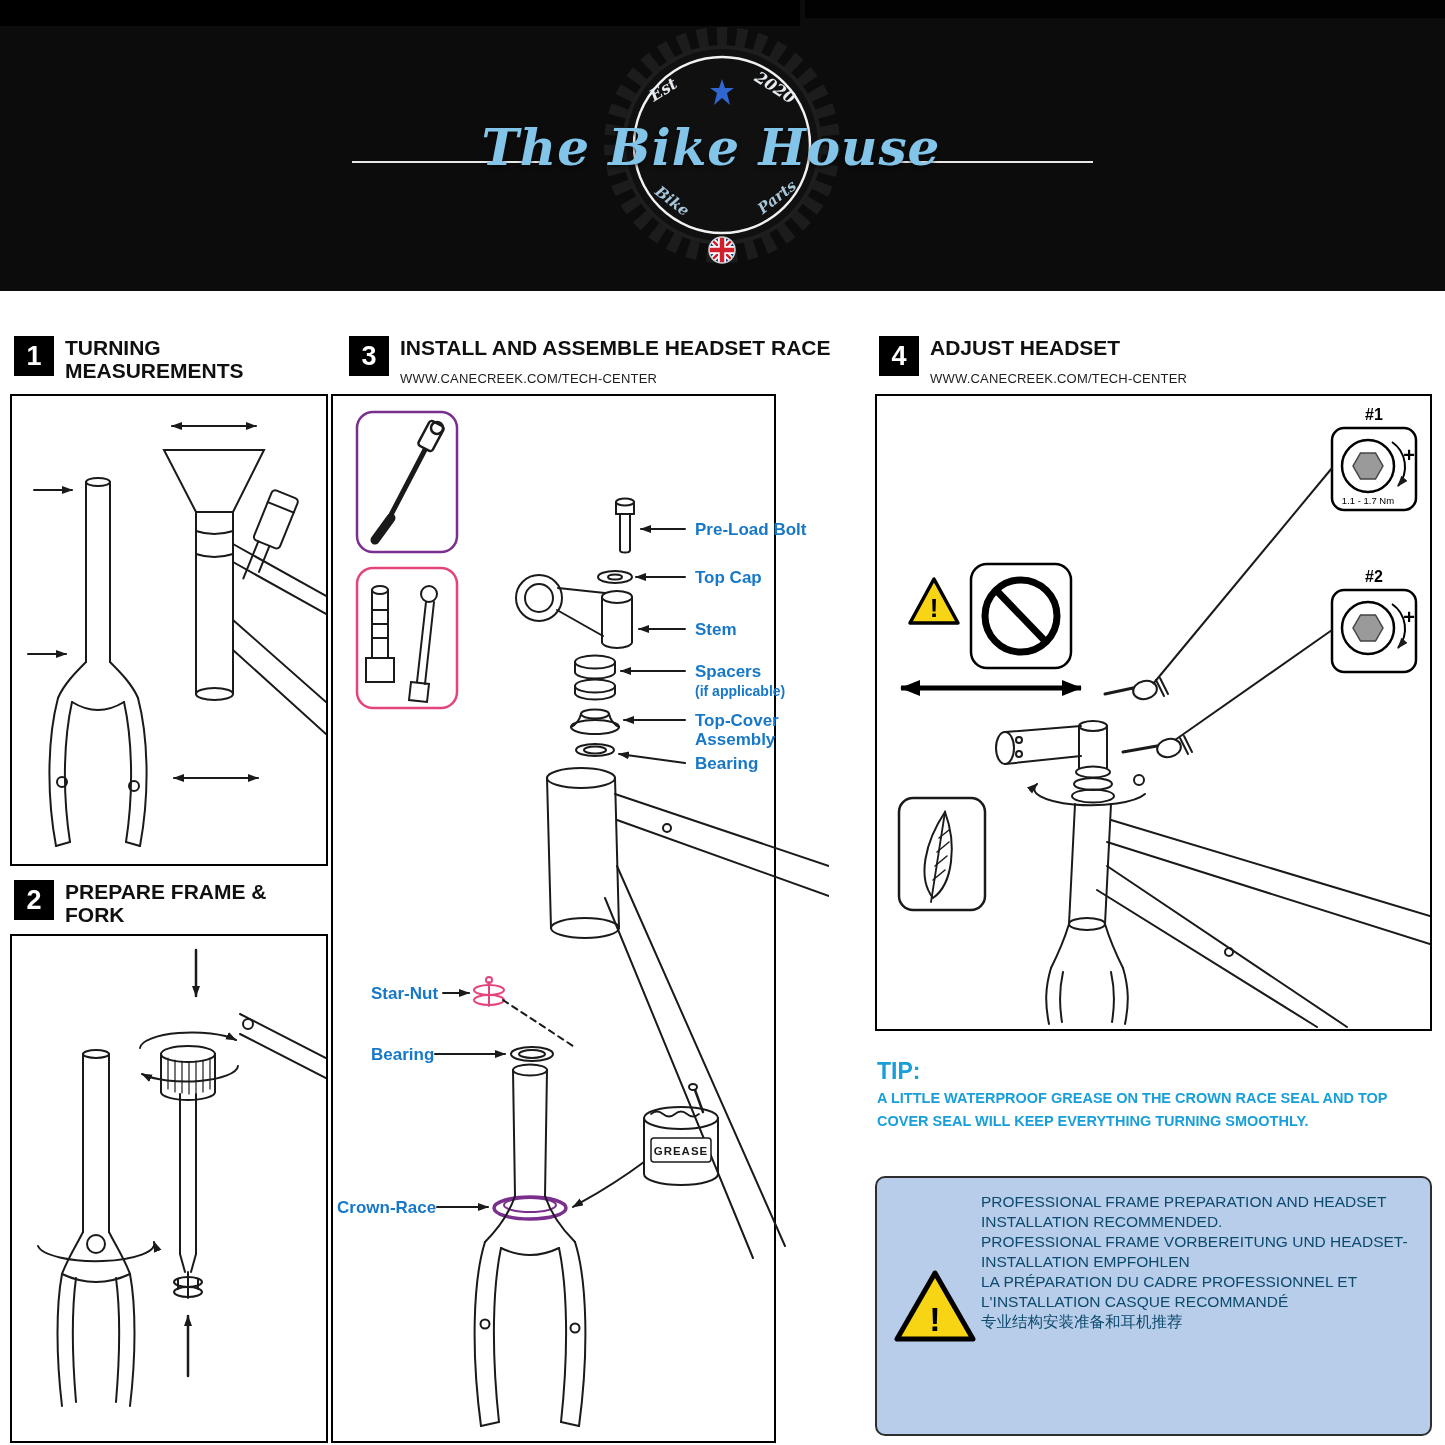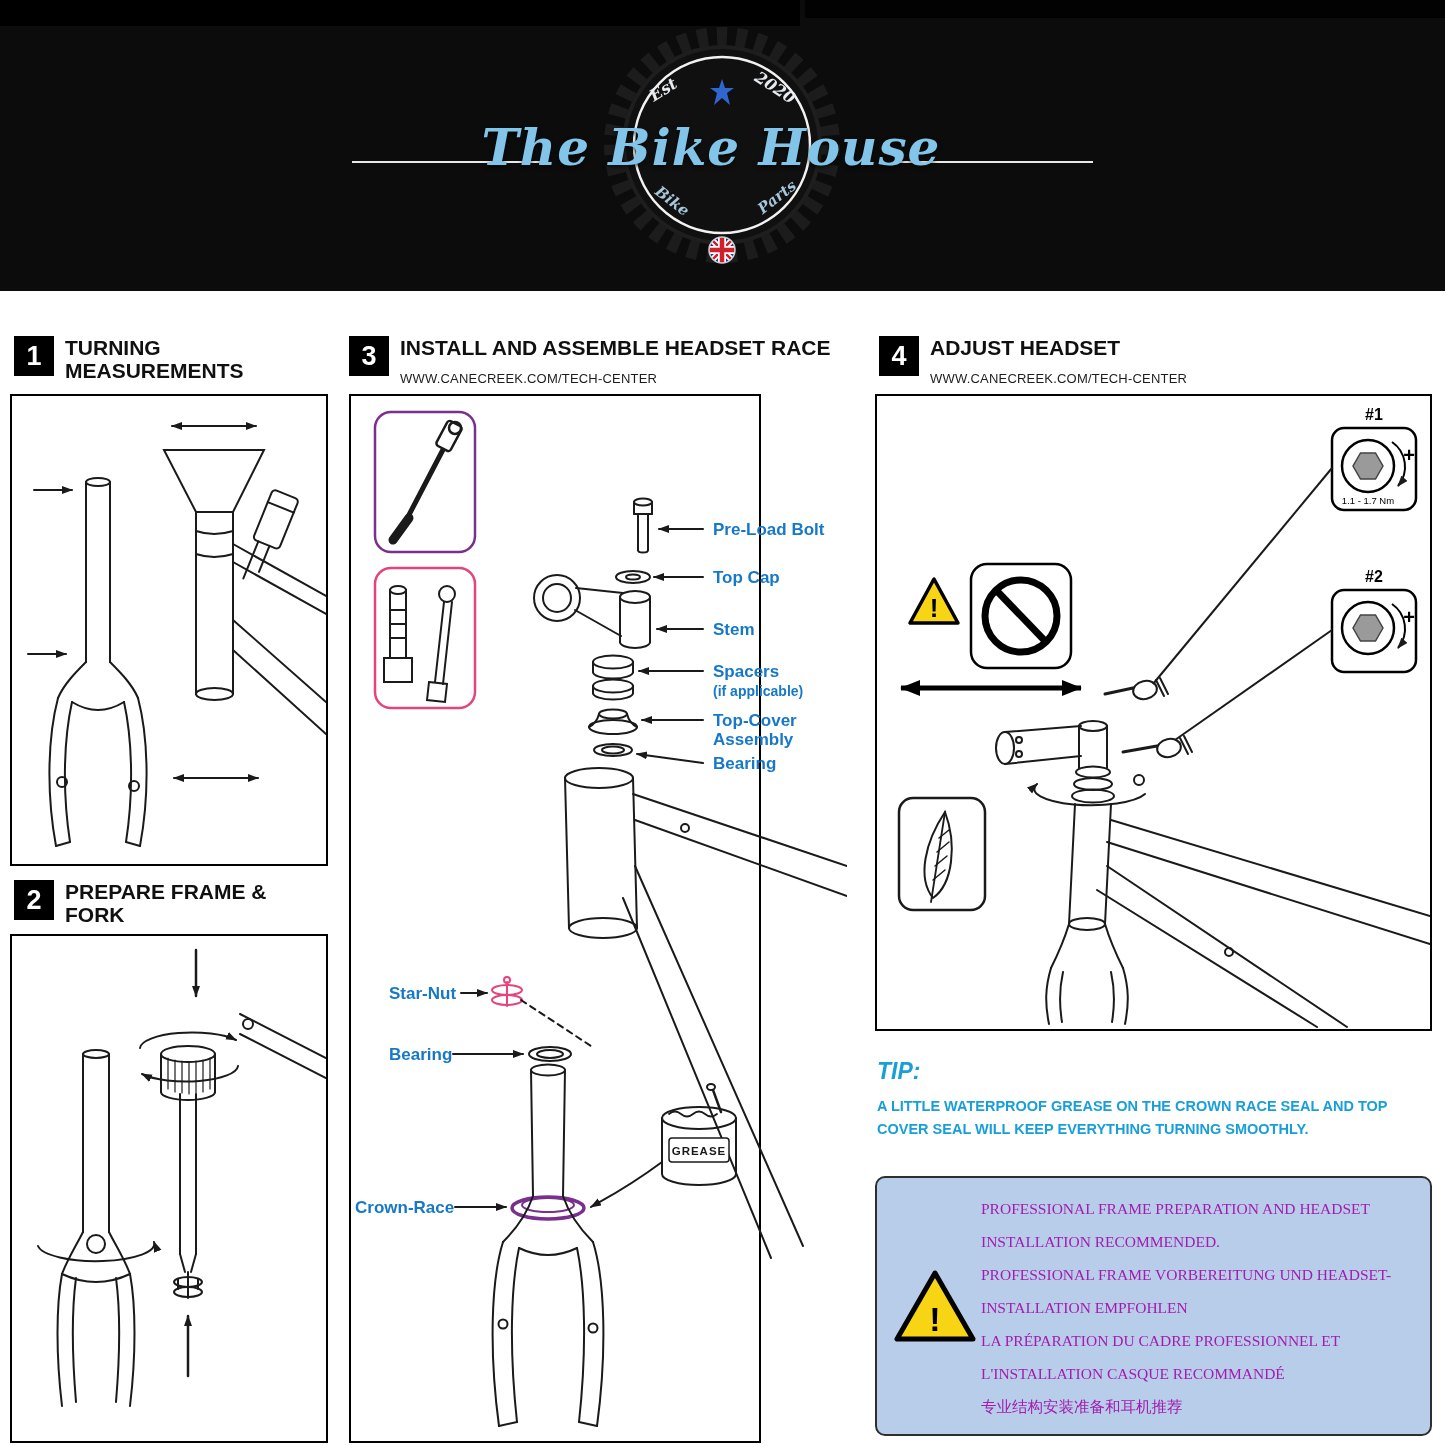--- a/index.html
+++ b/index.html
@@ -23,39 +23,39 @@
   .sec-head { position:absolute; display:flex; gap:11px; align-items:flex-start; }
   .sec-num { width:40px; height:40px; background:#000; color:#fff; font-weight:bold; font-size:27px;
              display:flex; align-items:center; justify-content:center; flex:0 0 40px; }
   .sec-title { font-size:21px; font-weight:bold; color:#101010; line-height:23px; }
   .sec-url { font-size:13px; color:#1d1d1d; margin-top:12px; letter-spacing:.2px; }
 
   
   .panel { position:absolute; border:2px solid #000; background:#fff; }
   .panel1 { left:10px;  top:394px;  width:318px; height:472px; }
   .panel2 { left:10px;  top:934px;  width:318px; height:509px; }
-  .panel3 { left:349px; top:394px;  width:412px; height:1049px; }
+  .panel3 { left:331px; top:394px;  width:445px; height:1049px; }
   .panel4 { left:875px; top:394px;  width:557px; height:637px; }
 
   .sh1 { left:14px;  top:336px; width:316px; }
   .sh2 { left:14px;  top:880px; width:316px; }
   .sh3 { left:349px; top:336px; width:496px; }
   .sh4 { left:879px; top:336px; width:556px; }
 
   
   .tip { position:absolute; left:877px; top:1058px; width:557px; }
-  .tip-title { font-size:23px; font-weight:bold; color:#189fd9;font-style:italic; }
-  .tip-text { margin-top:10px; font-size:14.5px; font-weight:bold; color:#189fd9; line-height:23px; }
+  .tip-title { font-size:23px; font-weight:bold; color:#189fd9; }
+  .tip-text { margin-top:2px; font-size:14.5px; font-weight:bold; color:#189fd9; line-height:23px; }
 
   
   .advisory { position:absolute; left:875px; top:1176px; width:557px; height:260px;
               background:#b8cde9; border:2px solid #2e2e2e; border-radius:10px; }
   .adv-tri { position:absolute; left:16px; top:50%; transform:translateY(-50%); }
   .adv-text { position:absolute; left:104px; top:14px; right:12px; font-size:15.5px;
-              line-height:33px; color:#a21caf; font-family:Liberation Serif, serif; }
+              line-height:20px; color:#0c4a6e; font-family:Liberation Sans, sans-serif; }
 
   svg text { font-family:"Liberation Sans", sans-serif; }
   svg .lbl { fill:#1778c8; font-size:17px; font-weight:600; }
   svg .lbl-sm { fill:#1778c8; font-size:14px; font-weight:600; }
   .line-art { stroke:#1a1a1a; fill:none; stroke-width:2; stroke-linecap:round; }
 </style>
 </head>
 <body>
 
 <div class="page">

